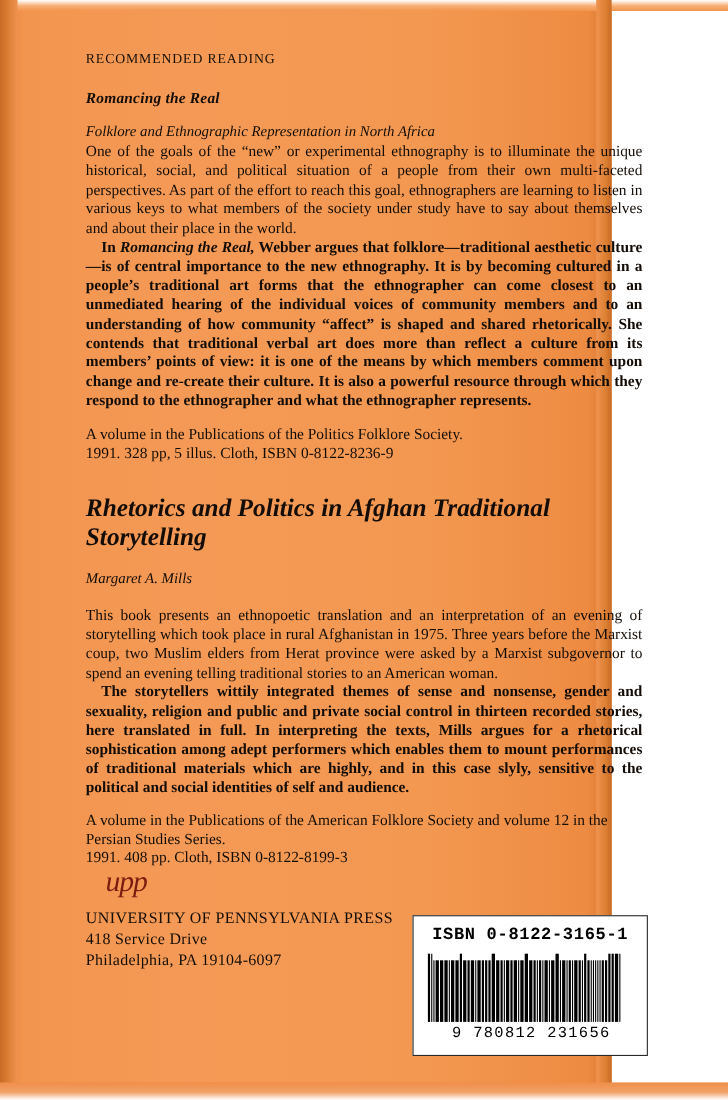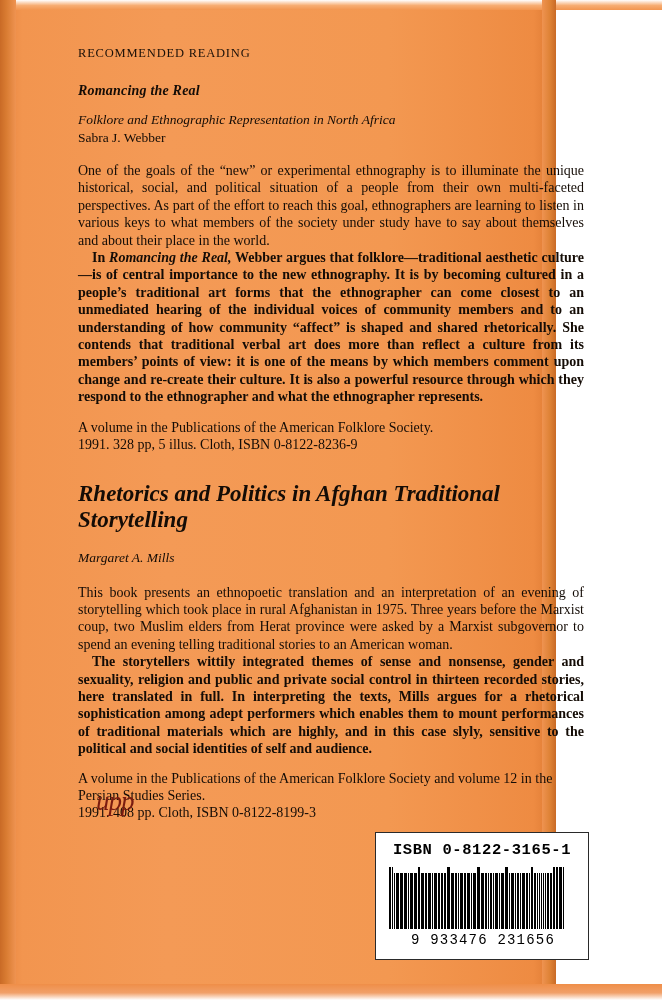--- a/index.html
+++ b/index.html
@@ -218,47 +218,51 @@
   <div class="edge-right"></div>
   <div class="edge-bottom"></div>
 
   <div class="content">
 
     <div class="hdr">RECOMMENDED READING</div>
 
     <div>
       <div class="booktitle">Romancing the Real</div>
       <div class="subtitle">Folklore and Ethnographic Representation in North Africa</div>
-      <div class="author">Sabra J. Webber</div>
 
       <p class="para">One of the goals of the “new” or experimental ethnography is to illuminate the unique historical, social, and political situation of a people from their own multi-faceted perspectives.  As part of the effort to reach this goal, ethnographers are learning to listen in various keys to what members of the society under study have to say about themselves and about their place in the world.</p>
       <p class="para indent"><span>In </span><em>Romancing the Real,</em><span> Webber argues that folklore—traditional aesthetic culture—is of central importance to the new ethnography.    It is by becoming cultured in a people’s traditional art forms that the ethnographer can come closest to an unmediated hearing of the individual voices of community members and to an understanding of how community “affect” is shaped and shared rhetorically.  She contends that traditional verbal art does more than reflect a culture from its members’ points of view:  it is one of the means by which members comment upon change and re-create their culture.  It is also a powerful resource through which they respond to the ethnographer and what the ethnographer represents.</span></p>
 
       <div class="block-gap-1"></div>
-      <p class="meta">A volume in the Publications of the American Folklore Society.</p>
+      <p class="meta">A volume in the Publications of the Politics Folklore Society.</p>
       <p class="meta">1991.  328 pp, 5 illus.  Cloth, ISBN 0-8122-8236-9</p>
     </div>
 
     <div class="section2">
       <div class="booktitle2">Rhetorics and Politics in Afghan Traditional Storytelling</div>
       <div class="author2">Margaret A. Mills</div>
 
       <p class="para">This book presents an ethnopoetic translation and an interpretation of an evening of storytelling which took place in rural Afghanistan in 1975.  Three years before the Marxist coup, two Muslim elders from Herat province were asked by a Marxist subgovernor to spend an evening telling traditional stories to an American woman.</p>
       <p class="para indent">The storytellers wittily integrated themes of sense and nonsense, gender and sexuality, religion and public and private social control in thirteen recorded stories, here translated in full.  In interpreting the texts, Mills argues for a rhetorical sophistication among adept performers which enables them to mount performances of traditional materials which are highly, and in this case slyly, sensitive to the political and social identities of self and audience.</p>
 
       <div class="block-gap-2"></div>
       <p class="meta">A volume in the Publications of the American Folklore Society and volume 12 in the Persian Studies Series.</p>
       <p class="meta">1991.  408 pp.  Cloth, ISBN 0-8122-8199-3</p>
     </div>
 
   </div>
 
 
   <div class="logo">upp</div>
 
+  <div class="imprint">
+    <div class="pressname">UNIVERSITY OF PENNSYLVANIA PRESS</div>
+    <div>418 Service Drive</div>
+    <div>Philadelphia, PA  19104-6097</div>
+  </div>
 
   <div class="isbn-box">
     <div class="isbn-label">ISBN 0-8122-3165-1</div>
     <div class="barcode">
         <i style="width: 2px; height: 100%;"></i>
         <i style="width: 1px; height: 100%;"></i>
         <i style="width: 1px; height: 90%;"></i>
         <i style="width: 3px; height: 90%;"></i>
         <i style="width: 3px; height: 90%;"></i>
         <i style="width: 3px; height: 90%;"></i>
@@ -308,16 +312,16 @@
         <i style="width: 1px; height: 90%;"></i>
         <i style="width: 1px; height: 90%;"></i>
         <i style="width: 1px; height: 90%;"></i>
         <i style="width: 2px; height: 90%;"></i>
         <i style="width: 2px; height: 90%;"></i>
         <i style="width: 2px; height: 100%;"></i>
         <i style="width: 2px; height: 100%;"></i>
         <i style="width: 3px; height: 100%;"></i>
         <i style="width: 1px; height: 100%;"></i>
       </div>
-    <div class="barcode-digits">9 933476 231656</div>
+    <div class="barcode-digits">9 780812 231656</div>
   </div>
 
 </div>
 
 </body></html>

